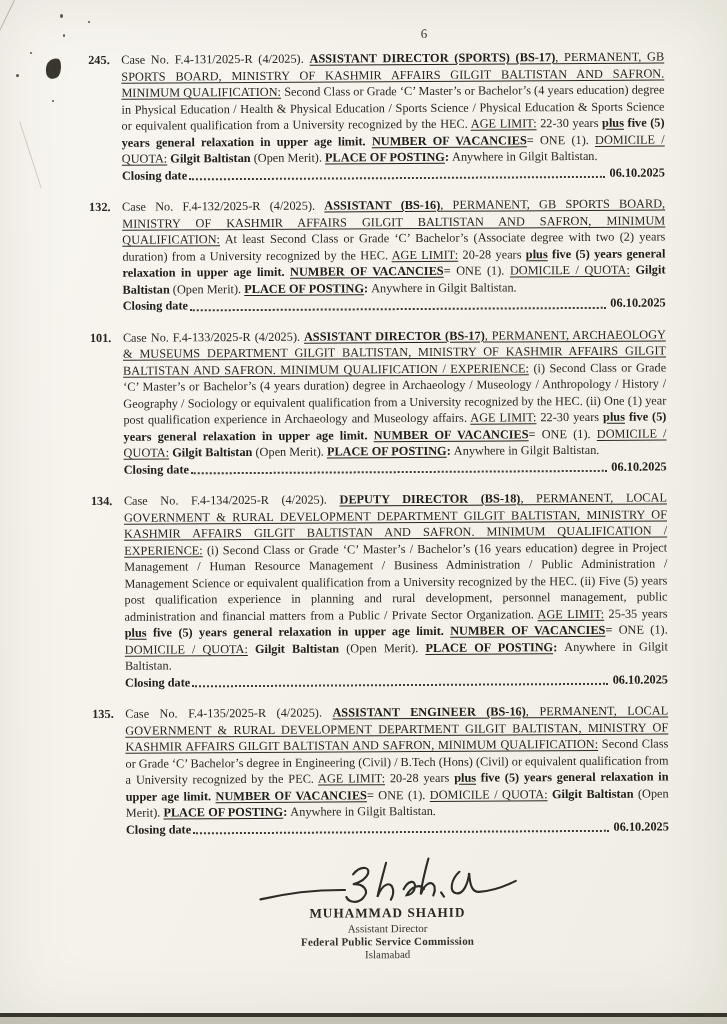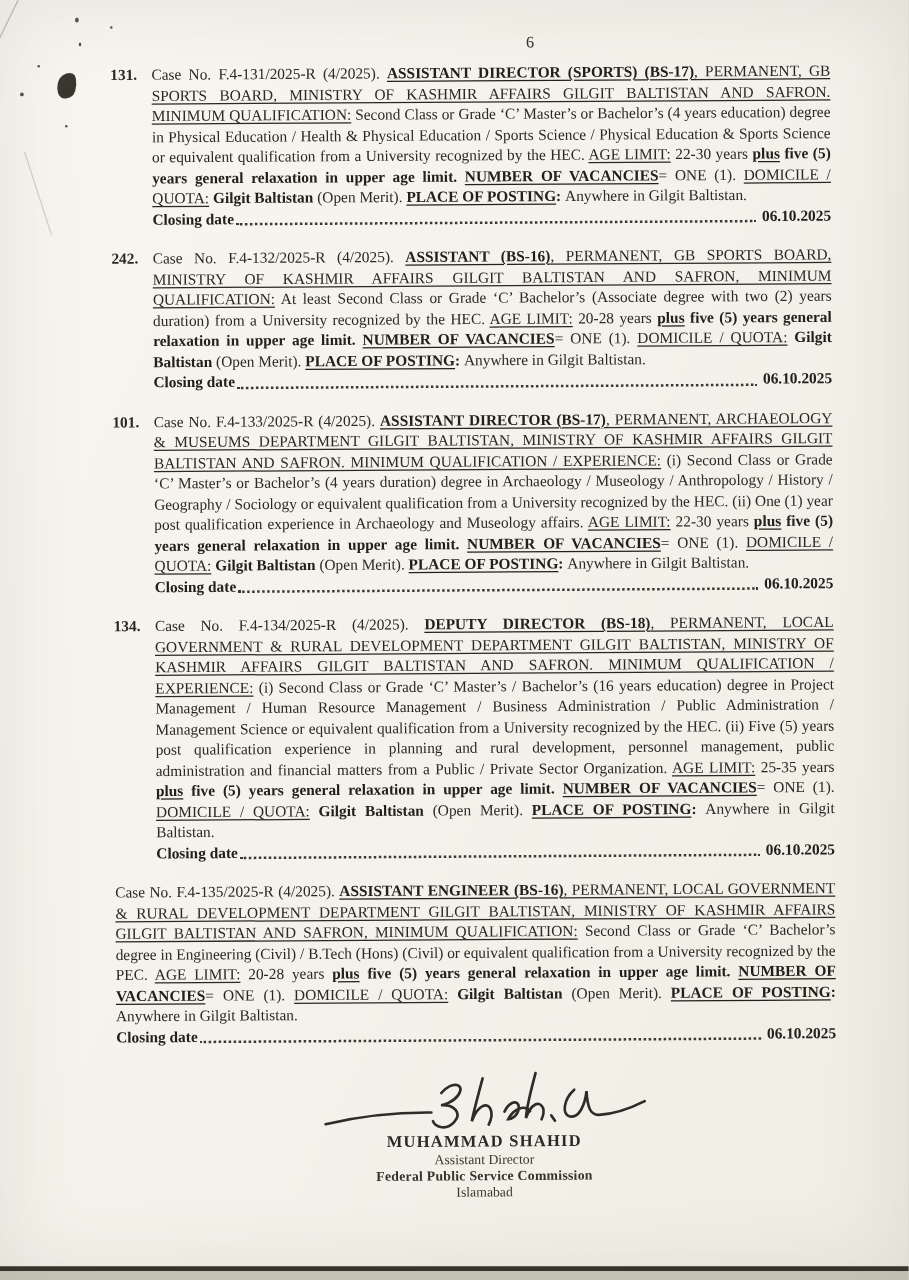--- a/index.html
+++ b/index.html
@@ -89,32 +89,32 @@
   <div class="speck s3"></div>
   <div class="speck s4"></div>
   <div class="speck s5"></div>
   <div class="speck s6"></div>
 
   <div class="content">
     <div class="page-number">6</div>
 
     <div>
         <div class="case-item">
-          <div class="case-number">131.</div>
+          <div class="case-number">245.</div>
           <div class="case-body">
             <p class="case-text"><span>Case No. F.4-131/2025-R (4/2025). </span><span class="sb su">ASSISTANT DIRECTOR (SPORTS) (BS-17)</span><span class="su">, PERMANENT, GB SPORTS BOARD, MINISTRY OF KASHMIR AFFAIRS GILGIT BALTISTAN AND SAFRON. MINIMUM QUALIFICATION:</span><span> Second Class or Grade ‘C’ Master’s or Bachelor’s (4 years education) degree in Physical Education / Health &amp; Physical Education / Sports Science / Physical Education &amp; Sports Science or equivalent qualification from a University recognized by the HEC. </span><span class="su">AGE LIMIT:</span><span> 22-30 years </span><span class="sb su">plus</span><span class="sb"> five (5) years general relaxation in upper age limit. </span><span class="sb su">NUMBER OF VACANCIES</span><span>= ONE (1). </span><span class="su">DOMICILE / QUOTA:</span><span class="sb"> Gilgit Baltistan </span><span>(Open Merit). </span><span class="sb su">PLACE OF POSTING</span><span class="sb">: </span><span>Anywhere in Gilgit Baltistan.</span></p>
             <div class="closing-line">
               <span class="closing-label">Closing date</span>
               <span class="leader"></span>
               <span class="closing-value">06.10.2025</span>
             </div>
           </div>
         </div>
         <div class="case-item">
-          <div class="case-number">242.</div>
+          <div class="case-number">132.</div>
           <div class="case-body">
             <p class="case-text"><span>Case No. F.4-132/2025-R (4/2025). </span><span class="sb su">ASSISTANT (BS-16)</span><span class="su">, PERMANENT, GB SPORTS BOARD, MINISTRY OF KASHMIR AFFAIRS GILGIT BALTISTAN AND SAFRON, MINIMUM QUALIFICATION:</span><span> At least Second Class or Grade ‘C’ Bachelor’s (Associate degree with two (2) years duration) from a University recognized by the HEC. </span><span class="su">AGE LIMIT:</span><span> 20-28 years </span><span class="sb su">plus</span><span class="sb"> five (5) years general relaxation in upper age limit. </span><span class="sb su">NUMBER OF VACANCIES</span><span>= ONE (1). </span><span class="su">DOMICILE / QUOTA:</span><span class="sb"> Gilgit Baltistan </span><span>(Open Merit). </span><span class="sb su">PLACE OF POSTING</span><span class="sb">: </span><span>Anywhere in Gilgit Baltistan.</span></p>
             <div class="closing-line">
               <span class="closing-label">Closing date</span>
               <span class="leader"></span>
               <span class="closing-value">06.10.2025</span>
             </div>
           </div>
         </div>
         <div class="case-item">
@@ -133,20 +133,21 @@
           <div class="case-body">
             <p class="case-text"><span>Case No. F.4-134/2025-R (4/2025). </span><span class="sb su">DEPUTY DIRECTOR (BS-18)</span><span class="su">, PERMANENT, LOCAL GOVERNMENT &amp; RURAL DEVELOPMENT DEPARTMENT GILGIT BALTISTAN, MINISTRY OF KASHMIR AFFAIRS GILGIT BALTISTAN AND SAFRON. MINIMUM QUALIFICATION / EXPERIENCE:</span><span> (i) Second Class or Grade ‘C’ Master’s / Bachelor’s (16 years education) degree in Project Management / Human Resource Management / Business Administration / Public Administration / Management Science or equivalent qualification from a University recognized by the HEC. (ii) Five (5) years post qualification experience in planning and rural development, personnel management, public administration and financial matters from a Public / Private Sector Organization. </span><span class="su">AGE LIMIT:</span><span> 25-35 years </span><span class="sb su">plus</span><span class="sb"> five (5) years general relaxation in upper age limit. </span><span class="sb su">NUMBER OF VACANCIES</span><span>= ONE (1). </span><span class="su">DOMICILE / QUOTA:</span><span class="sb"> Gilgit Baltistan </span><span>(Open Merit). </span><span class="sb su">PLACE OF POSTING</span><span class="sb">: </span><span>Anywhere in Gilgit Baltistan.</span></p>
             <div class="closing-line">
               <span class="closing-label">Closing date</span>
               <span class="leader"></span>
               <span class="closing-value">06.10.2025</span>
             </div>
           </div>
         </div>
         <div class="case-item">
+          <div class="case-number">135.</div>
           <div class="case-body">
             <p class="case-text"><span>Case No. F.4-135/2025-R (4/2025). </span><span class="sb su">ASSISTANT ENGINEER (BS-16)</span><span class="su">, PERMANENT, LOCAL GOVERNMENT &amp; RURAL DEVELOPMENT DEPARTMENT GILGIT BALTISTAN, MINISTRY OF KASHMIR AFFAIRS GILGIT BALTISTAN AND SAFRON, MINIMUM QUALIFICATION:</span><span> Second Class or Grade ‘C’ Bachelor’s degree in Engineering (Civil) / B.Tech (Hons) (Civil) or equivalent qualification from a University recognized by the PEC. </span><span class="su">AGE LIMIT:</span><span> 20-28 years </span><span class="sb su">plus</span><span class="sb"> five (5) years general relaxation in upper age limit. </span><span class="sb su">NUMBER OF VACANCIES</span><span>= ONE (1). </span><span class="su">DOMICILE / QUOTA:</span><span class="sb"> Gilgit Baltistan </span><span>(Open Merit). </span><span class="sb su">PLACE OF POSTING</span><span class="sb">: </span><span>Anywhere in Gilgit Baltistan.</span></p>
             <div class="closing-line">
               <span class="closing-label">Closing date</span>
               <span class="leader"></span>
               <span class="closing-value">06.10.2025</span>
             </div>
           </div>
         </div>
       </div>

